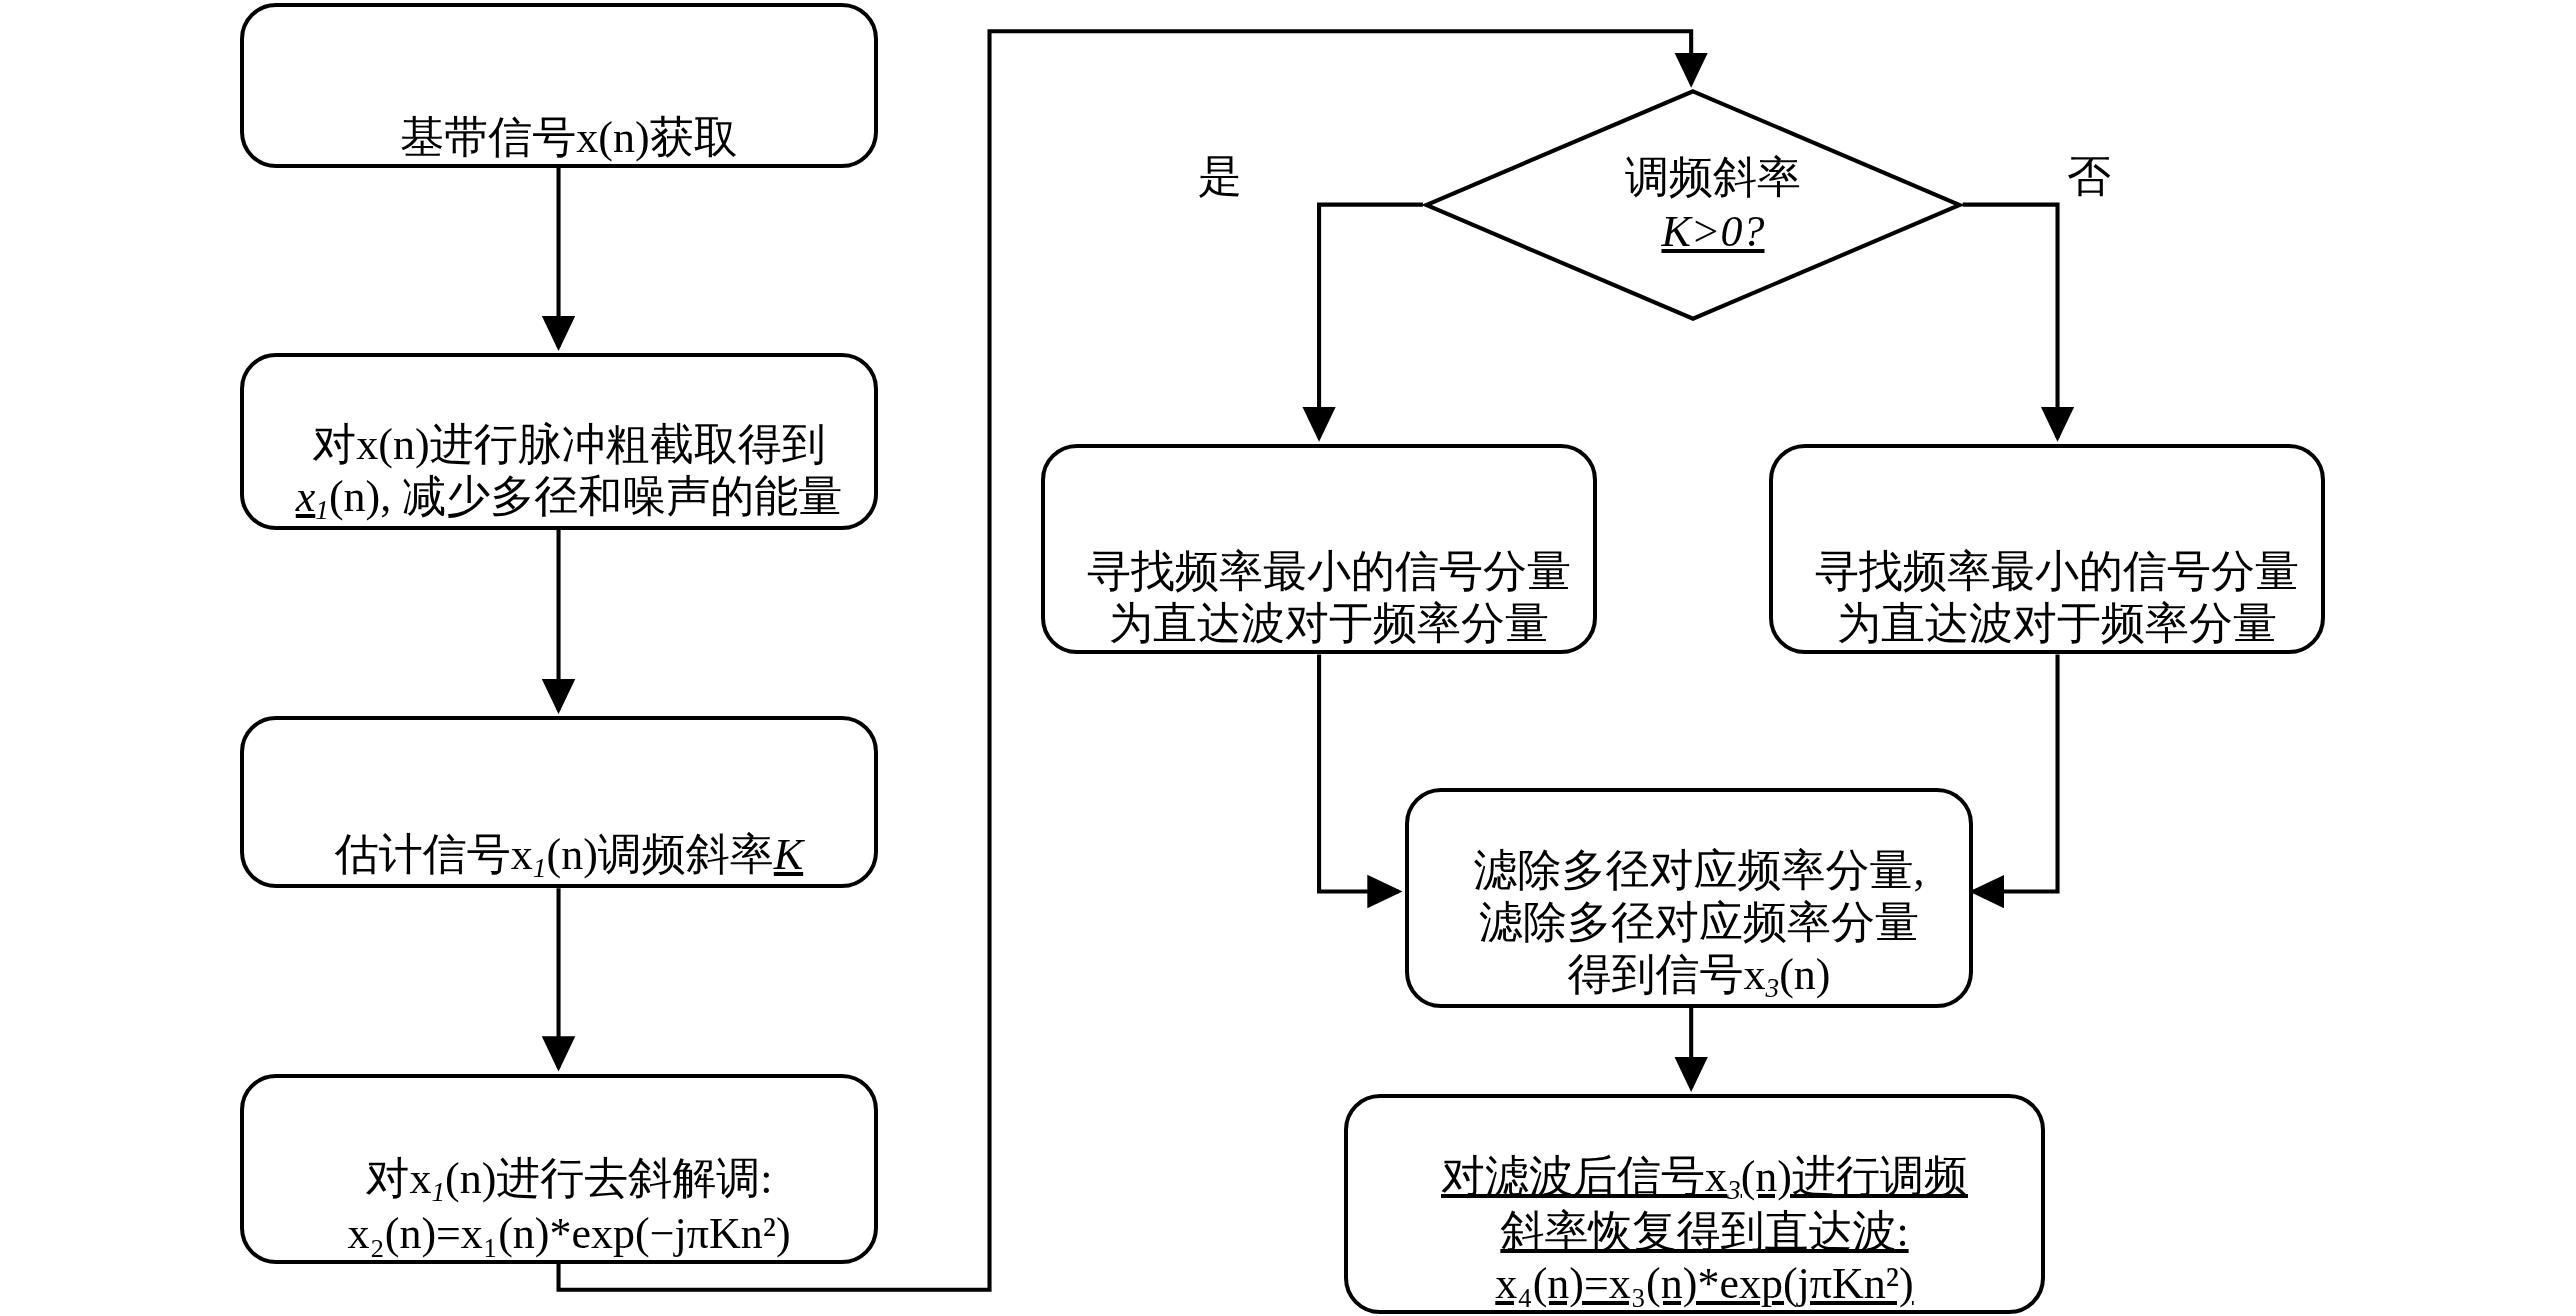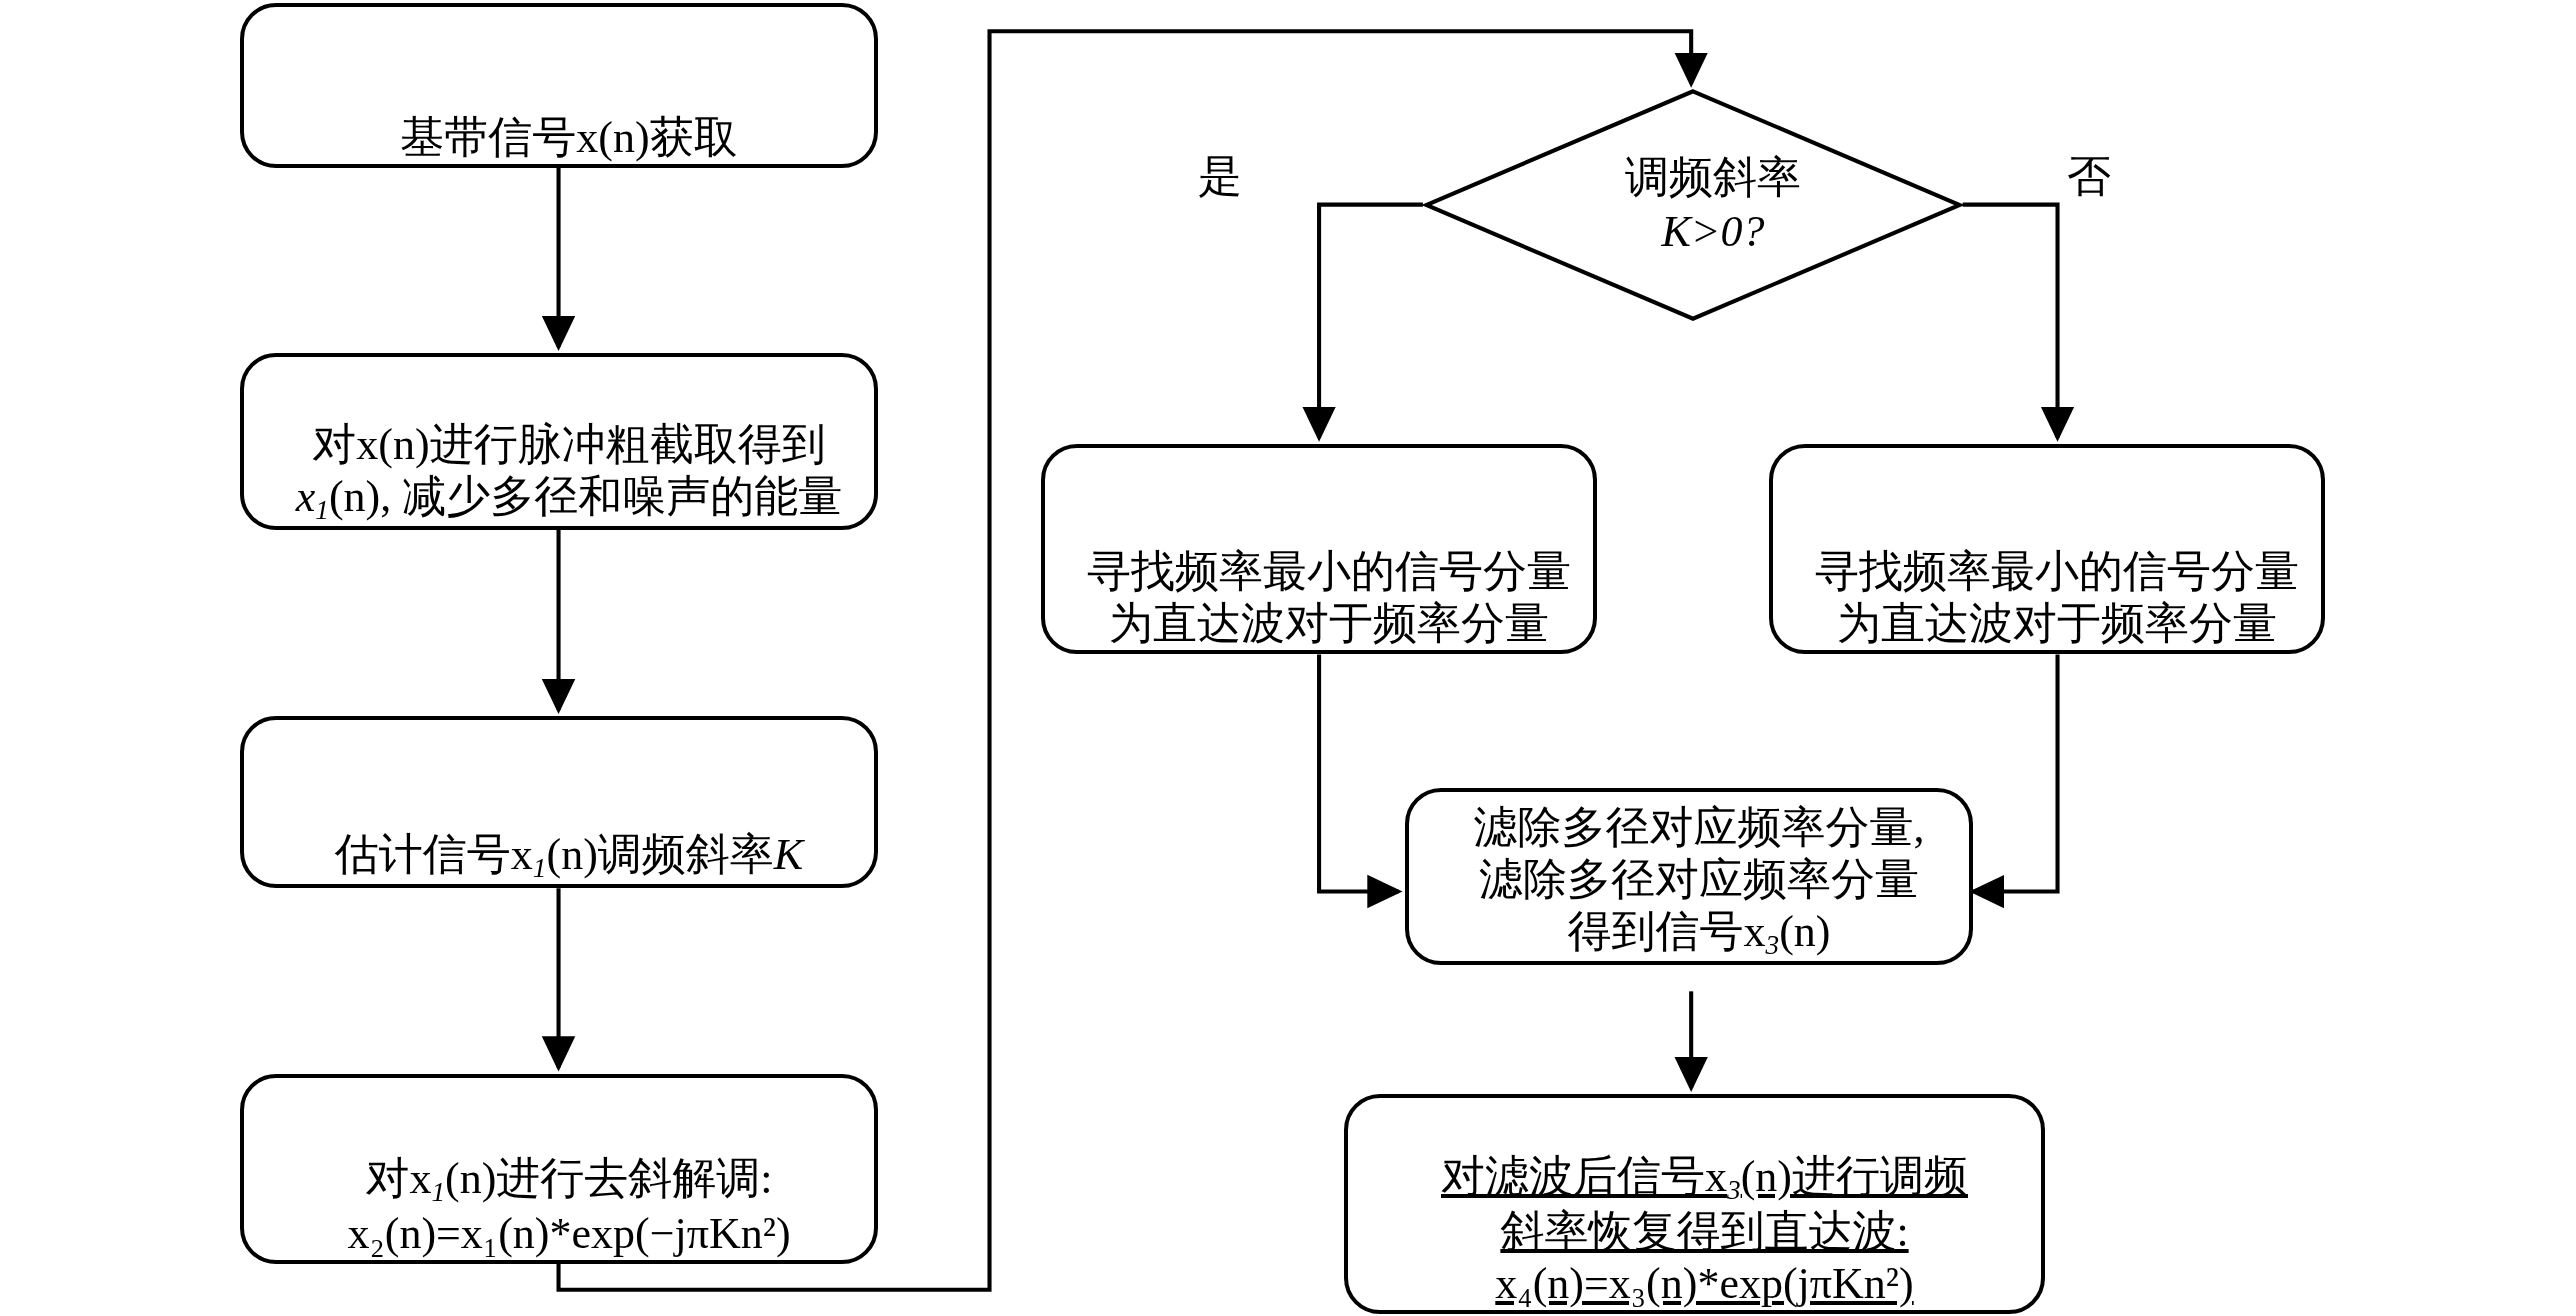--- a/index.html
+++ b/index.html
@@ -25,21 +25,21 @@
   }
   .rounded{border-radius:36px;}
   .node .lines{
     display:block;
     line-height:1.18;
     font-size:44px;
     padding:0 13px;
     white-space:nowrap;
   }
   .ln{display:block;}
-  .mi{font-style:italic;}
+  .mi{font-style:italic;text-decoration:underline;}
   sub{font-size:0.62em;vertical-align:-0.28em;font-style:italic;}
   .diamond-wrap{position:absolute;}
   .diamond-shape{position:absolute;left:0;top:0;}
   .diamond-label{
     position:absolute;left:0;top:0;width:100%;height:100%;
     display:flex;align-items:center;justify-content:center;
     text-align:center;color:#000;
   }
   .diamond-label .lines{font-size:44px;line-height:1.22;margin-left:40px;}
   .branch-label{
@@ -129,21 +129,21 @@
     </span>
   </div>
 
   <div class="node rounded" style="left:1769px;top:444px;width:556px;height:210px;">
     <span class="lines">
       <span class="ln">寻找频率最小的信号分量</span>
       <span class="ln">为直达波对于频率分量</span>
     </span>
   </div>
 
-  <div class="node rounded" style="left:1405px;top:788px;width:568px;height:177px;">
+  <div class="node rounded" style="left:1405px;top:788px;width:568px;height:220px;">
     <span class="lines">
       <span class="ln">滤除多径对应频率分量,</span>
       <span class="ln">滤除多径对应频率分量</span>
       <span class="ln"><span>得到信号x</span><sub>3</sub><span>(n)</span></span>
     </span>
   </div>
 
   <div class="node rounded" style="left:1344px;top:1094px;width:701px;height:220px;text-decoration:underline;">
     <span class="lines">
       <span class="ln"><span>对滤波后信号x</span><sub>3</sub><span>(n)进行调频</span></span>

